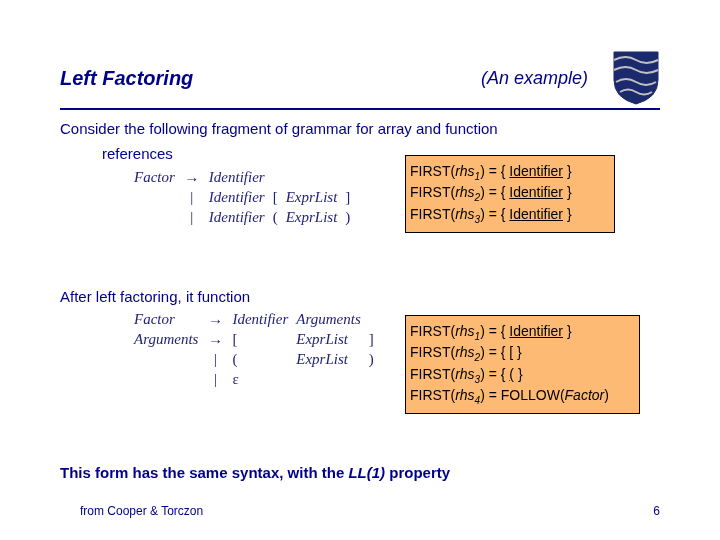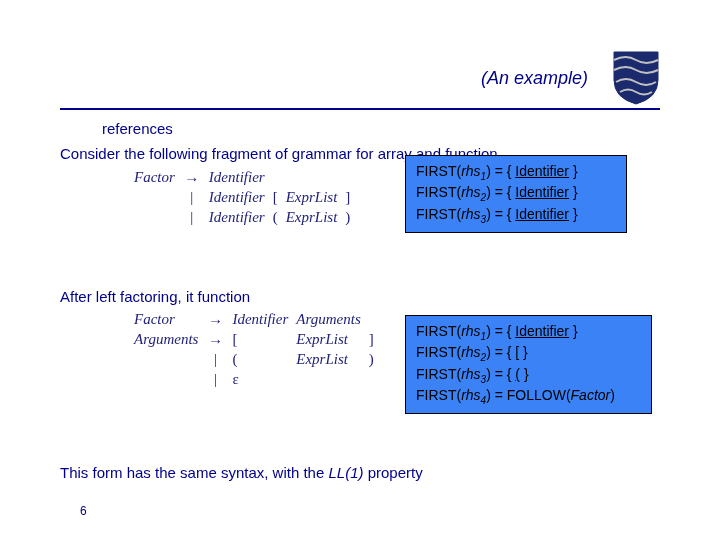--- a/index.html
+++ b/index.html
@@ -59,37 +59,37 @@
     margin-left: 70px;
     color: #22227a;
   }
   .grammar-block .nt { font-style: italic; }
   .grammar-block .row { height: 20px; }
   .arrow { display:inline-block; width:18px; text-align:center; }
   .bar { display:inline-block; width:18px; text-align:center; }
   .eps { font-family: 'Times New Roman', serif; }
   .first-box {
     border: 1px solid #000;
-    padding: 6px 10px;
+    padding: 6px 4px;
     font-size: 14px;
     color: #000;
-    background: #3b82f6;
+    background: #fdba74;
     line-height: 1.35;
     position: absolute;
   }
   .first-box .first-line { white-space: nowrap; }
   .first-box .sc { font-variant: small-caps; }
   .first-box sub { font-size: 10px; font-style: italic; }
   .first-box .rhs { font-style: italic; }
   .first-box .ul { text-decoration: underline; }
   .first-box .it { font-style: italic; }
   .first-box .llone { font-style: italic; }
   .conclusion {
     margin-top: 74px;
-    font-weight: normal;
+    font-weight: bold;
     font-size: 15px;
   }
   .llprop { font-style: italic; }
   .footer {
     position: absolute;
     bottom: 22px;
     left: 0;
     width: 100%;
     padding: 0 60px 0 80px;
     box-sizing: border-box;
@@ -98,38 +98,39 @@
     font-size: 12px;
     color: #00008b;
   }
   .grammar-table { border-collapse: collapse; }
   .grammar-table td { padding: 0 4px; vertical-align: baseline; white-space: nowrap; }
 </style>
 </head>
 <body>
 
 <div class="header">
+  <div class="title">Left Factoring</div>
   <div class="spacer"></div>
   <div class="example">(An  example)</div>
   <div class="crest">
     <svg viewBox="0 0 48 56">
       <path d="M2 2 H46 V30 Q46 48 24 54 Q2 48 2 30 Z" fill="#1a2a6c" stroke="#1a2a6c"></path>
       <path d="M2 10 Q14 4 24 10 Q34 16 46 10" stroke="#c0c0c0" fill="none" stroke-width="2"></path>
       <path d="M2 20 Q14 14 24 20 Q34 26 46 20" stroke="#c0c0c0" fill="none" stroke-width="2"></path>
       <path d="M4 32 Q14 26 24 32 Q34 38 44 32" stroke="#c0c0c0" fill="none" stroke-width="2"></path>
       <path d="M8 42 Q16 37 24 42 Q32 47 40 42" stroke="#c0c0c0" fill="none" stroke-width="2"></path>
     </svg>
   </div>
 </div>
 <hr class="title-rule">
 
 <div class="content">
 
+  <div class="para">Consider the following fragment of grammar for array and function</div>
   <div class="para indent2">references</div>
-  <div class="para">Consider the following fragment of grammar for array and function</div>
 
   <div class="grammar-block">
     <table class="grammar-table">
       <tbody>
           <tr class="row">
         <td class="nt">Factor</td>
         <td class="arrow">→</td>
         <td class="nt">Identifier</td>
         <td></td>
             <td></td>
@@ -205,14 +206,15 @@
     <div class="first-line"><span>F</span><span class="sc">IRST</span><span>(</span><span class="rhs">rhs</span><sub>4</sub><span>) = F</span><span class="sc">OLLOW</span><span>(</span><span class="it">Factor</span><span>)</span></div>
   </div>
 
   <div class="conclusion">
     <span>This form has the same syntax, with the </span><span class="llprop">LL(1)</span><span> property</span>
   </div>
 
 </div>
 
 <div class="footer">
+  <span>from Cooper &amp; Torczon</span>
   <span>6</span>
 </div>
 
 </body></html>

